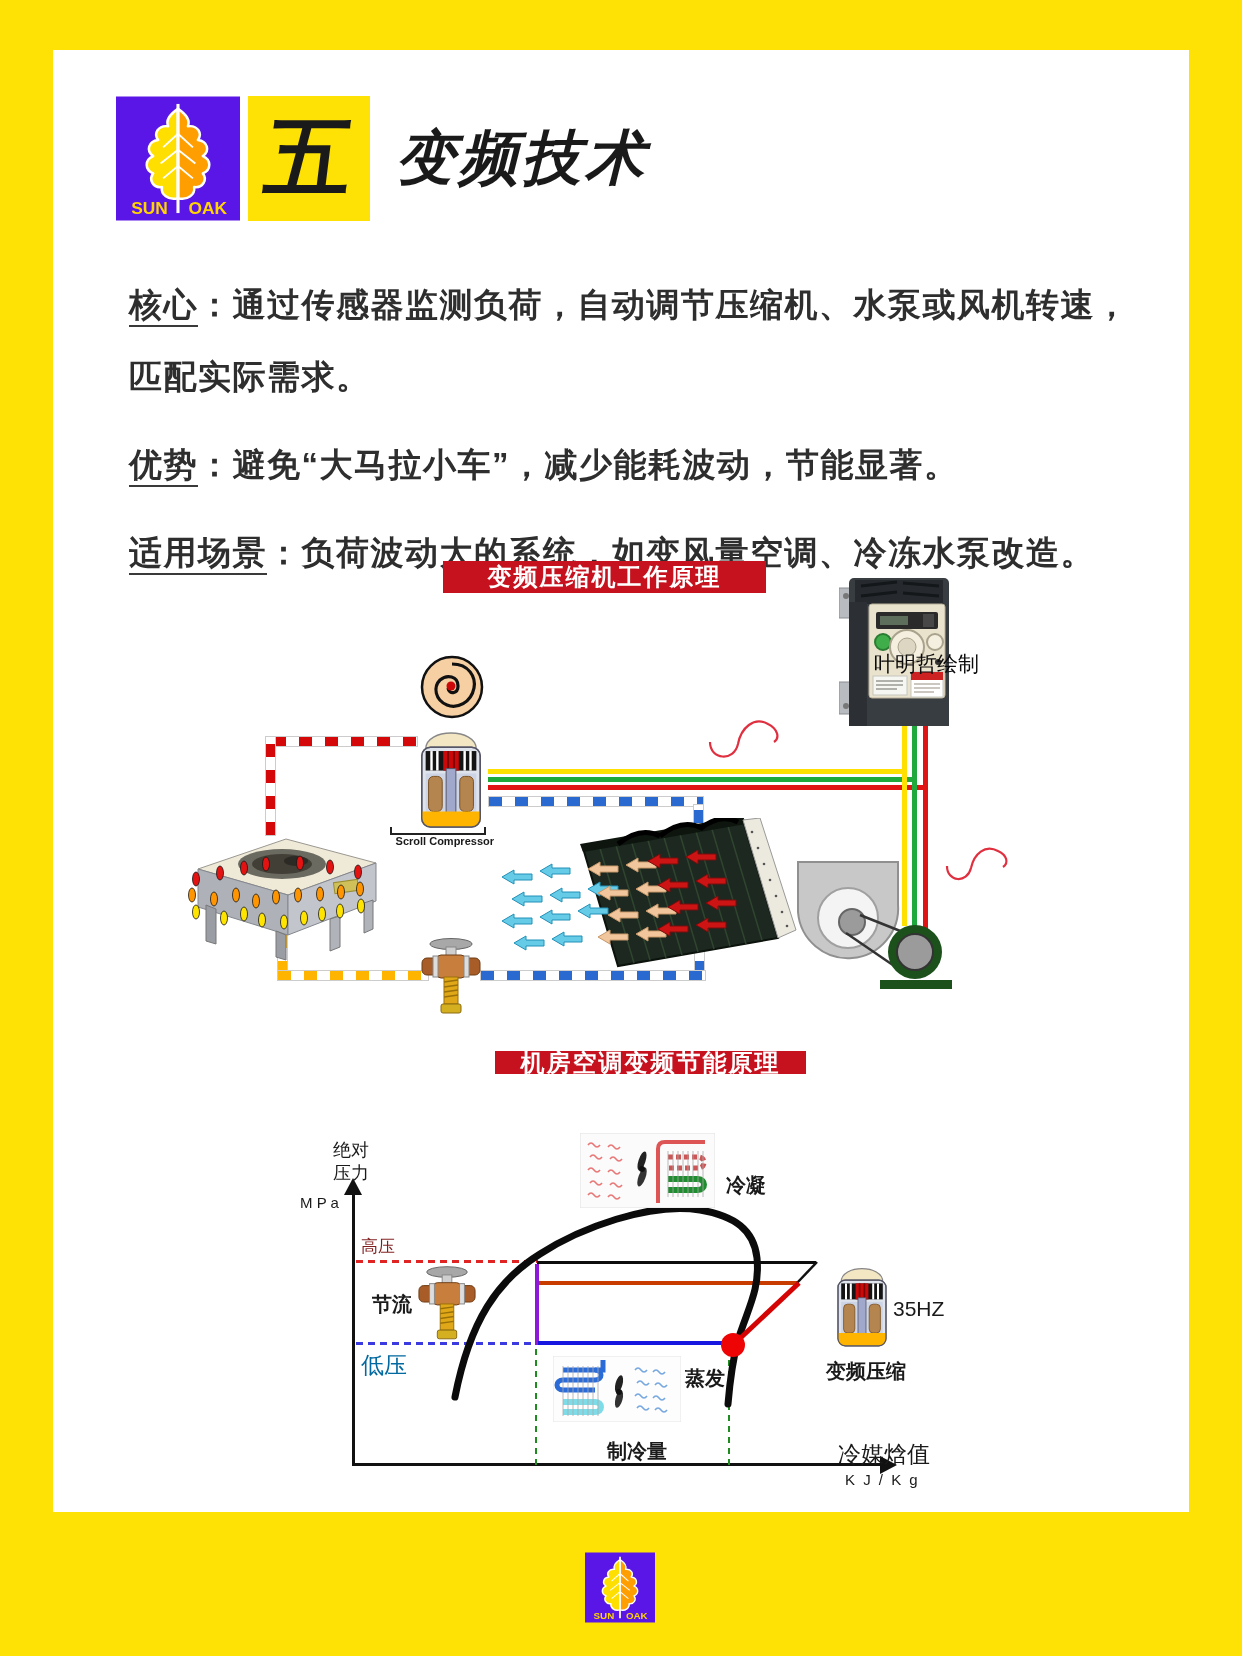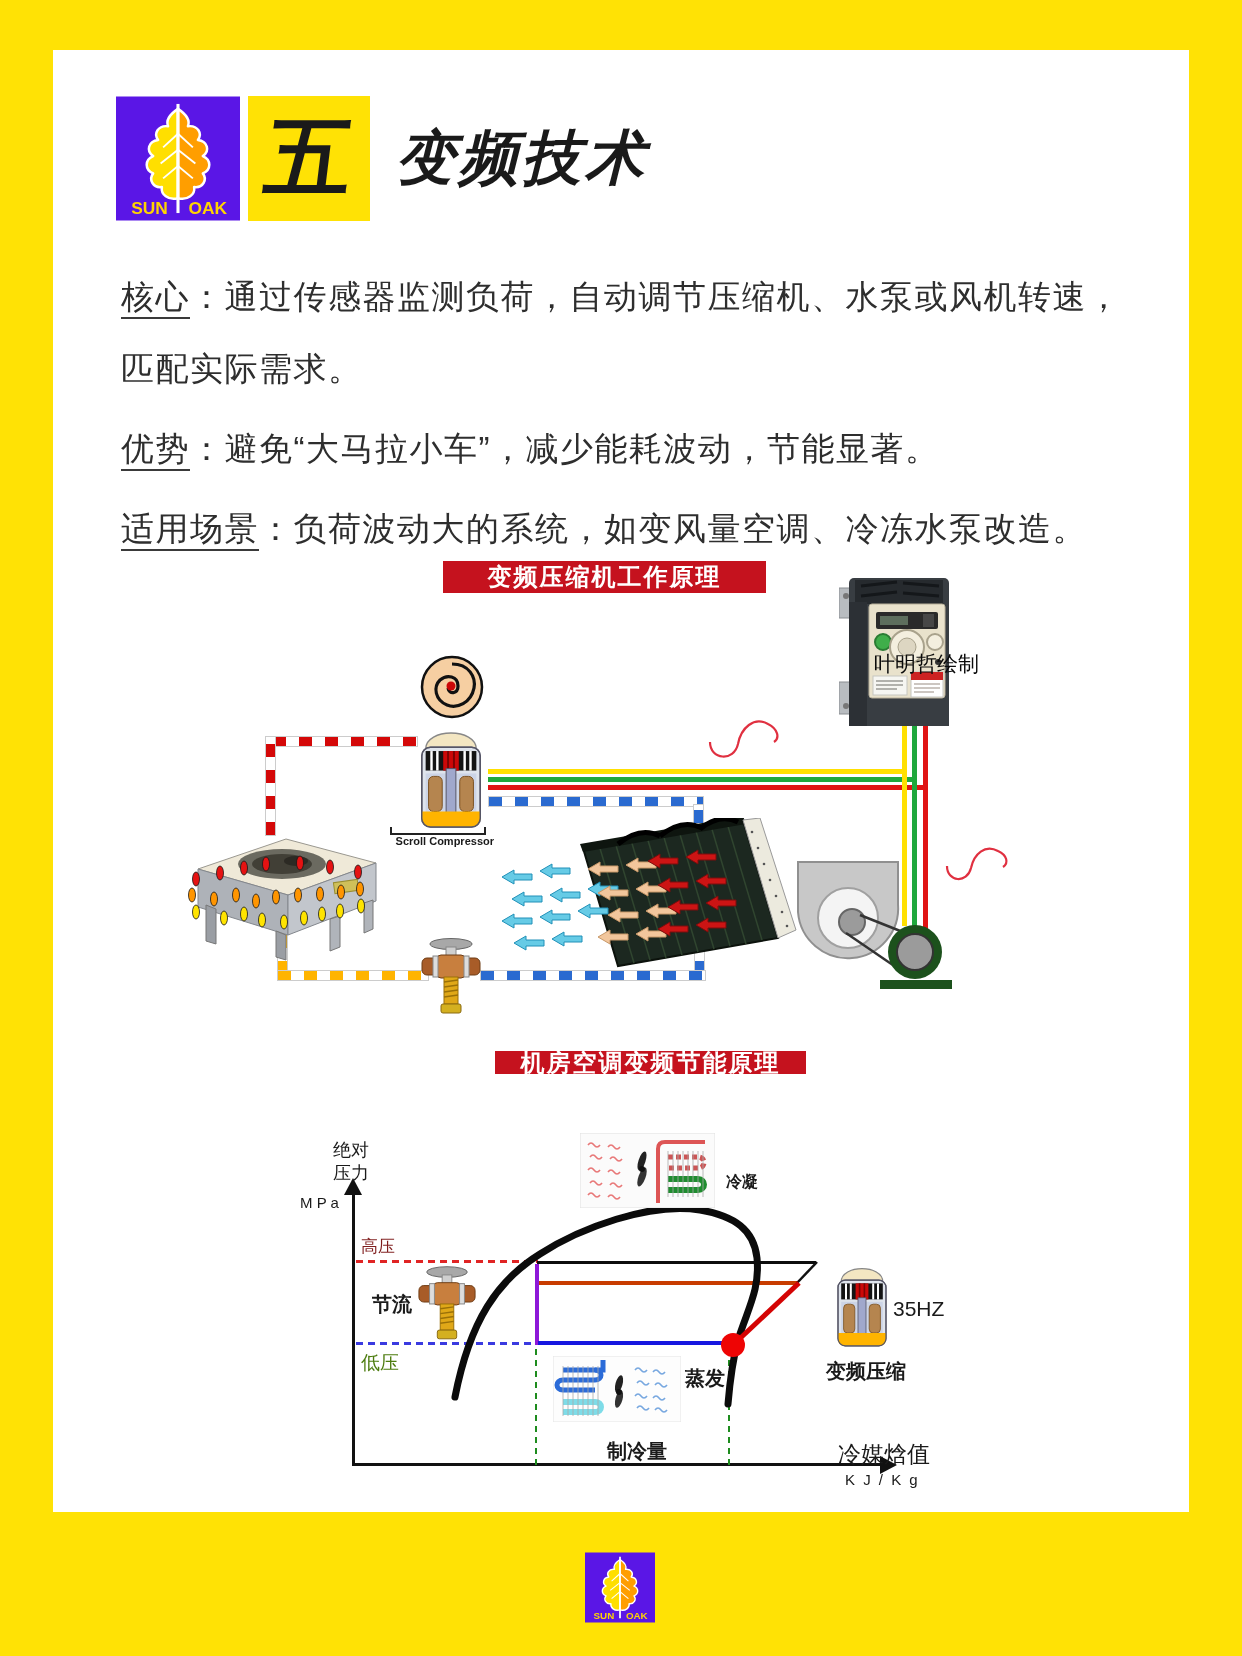--- a/index.html
+++ b/index.html
@@ -5,21 +5,21 @@
   html,body{margin:0;padding:0;}
   .page{position:relative;width:1242px;height:1656px;background:#ffe205;overflow:hidden;
         font-family:"Liberation Sans","DejaVu Sans",sans-serif;color:#1a1a1a;}
   .abs{position:absolute;}
   .sheet{position:absolute;left:53px;top:50px;width:1136px;height:1462px;background:#ffffff;}
   .badge{display:flex;align-items:center;justify-content:center;background:#ffe205;}
   .badge span{font-family:"Liberation Serif","DejaVu Serif",serif;font-weight:900;font-size:86px;transform:skewX(-7deg);}
   .title{font-weight:900;font-size:59px;letter-spacing:4px;line-height:120px;white-space:nowrap;font-style:italic;}
   .intro{position:absolute;left:113px;top:253px;width:1046px;font-size:33px;line-height:72px;
          letter-spacing:1.5px;color:#2e2e2e;}
-  .intro p{margin:8px;}
+  .intro p{margin:16px;font-weight:bold;}
   .intro .u{border-bottom:2px solid #3a3a3a;padding-bottom:2px;}
   .banner{position:absolute;background:#c5121e;color:#ffffff;font-weight:bold;font-size:24px;
           letter-spacing:2px;display:flex;align-items:center;justify-content:center;}
   
   .pipe{position:absolute;border:1px solid #cccccc;box-sizing:border-box;}
   .p-red-h{height:11px;background:repeating-linear-gradient(90deg,#d40808 0 13px,#ffffff 13px 26px);}
   .p-red-v{width:11px;background:repeating-linear-gradient(0deg,#d40808 0 13px,#ffffff 13px 26px);}
   .p-yel-h{height:11px;background:repeating-linear-gradient(90deg,#ffb400 0 13px,#ffffff 13px 26px);}
   .p-yel-v{width:11px;background:repeating-linear-gradient(0deg,#ffb400 0 13px,#ffffff 13px 26px);}
   .p-blu-h{height:11px;background:repeating-linear-gradient(90deg,#2a6ad0 0 13px,#ffffff 13px 26px);}
@@ -361,41 +361,41 @@
   <div class="tri-right" style="left:880px;top:1456px"></div>
 
   <div class="lbl" style="left:333px;top:1139px;font-size:18px;line-height:23px">
     <div>绝对</div>
     <div>压力</div>
   </div>
   <div class="lbl" style="left:300px;top:1194px;font-size:15px">M P a</div>
 
   <div class="lbl" style="left:361px;top:1235px;font-size:17px;color:#7f1d1d">高压</div>
   <div class="d-red" style="left:356px;top:1260px;width:182px"></div>
-  <div class="lbl" style="left:361px;top:1350px;font-size:19px;color:#4d7c0f">低压</div>
+  <div class="lbl" style="left:361px;top:1350px;font-size:23px;color:#0369a1">低压</div>
   <div class="d-blue" style="left:356px;top:1342px;width:181px"></div>
 
   <div class="abs" style="left:537px;top:1261px;width:279px;height:3px;background:#0d0d0d"></div>
   <div class="abs" style="left:537px;top:1281px;width:261px;height:4px;background:#c83c00"></div>
   <div class="abs" style="left:535px;top:1264px;width:4px;height:81px;background:#8d18d8"></div>
   <div class="abs" style="left:538px;top:1341px;width:196px;height:4px;background:#1616e0"></div>
   <div class="d-green-v" style="left:535px;top:1348px;height:117px"></div>
   <div class="d-green-v" style="left:728px;top:1352px;height:113px"></div>
 
   <svg class="abs" style="left:340px;top:1150px" width="520" height="320">
     <path d="M115,247 C130,170 158,130 200,104 C240,78 310,52 360,60 C395,66 414,80 417,108 C420,140 408,158 398,190 C394,205 390,230 388,254" fill="none" stroke="#0b0b0b" stroke-width="7" stroke-linecap="round"></path>
     <line x1="457" y1="133" x2="477" y2="112" stroke="#111" stroke-width="2.5"></line>
     <line x1="393" y1="195" x2="459" y2="133" stroke="#d40404" stroke-width="5"></line>
     <circle cx="393" cy="195" r="12" fill="#ee0404"></circle>
   </svg>
 
   <svg class="abs" style="left:580px;top:1133px" width="135" height="75">
       <use href="#sym-coil-cond"></use>
     </svg>
-  <div class="lbl b" style="left:726px;top:1172px;font-size:16px">冷凝</div>
+  <div class="lbl b" style="left:726px;top:1172px;font-size:20px">冷凝</div>
 
   <svg class="abs" style="left:417px;top:1264px" width="60" height="78">
       <use href="#sym-valve"></use>
     </svg>
   <div class="lbl b" style="left:372px;top:1291px;font-size:20px">节流</div>
 
   <svg class="abs" style="left:553px;top:1356px" width="128" height="66">
       <use href="#sym-coil-evap"></use>
     </svg>
   <div class="lbl b" style="left:685px;top:1365px;font-size:20px">蒸发</div>

